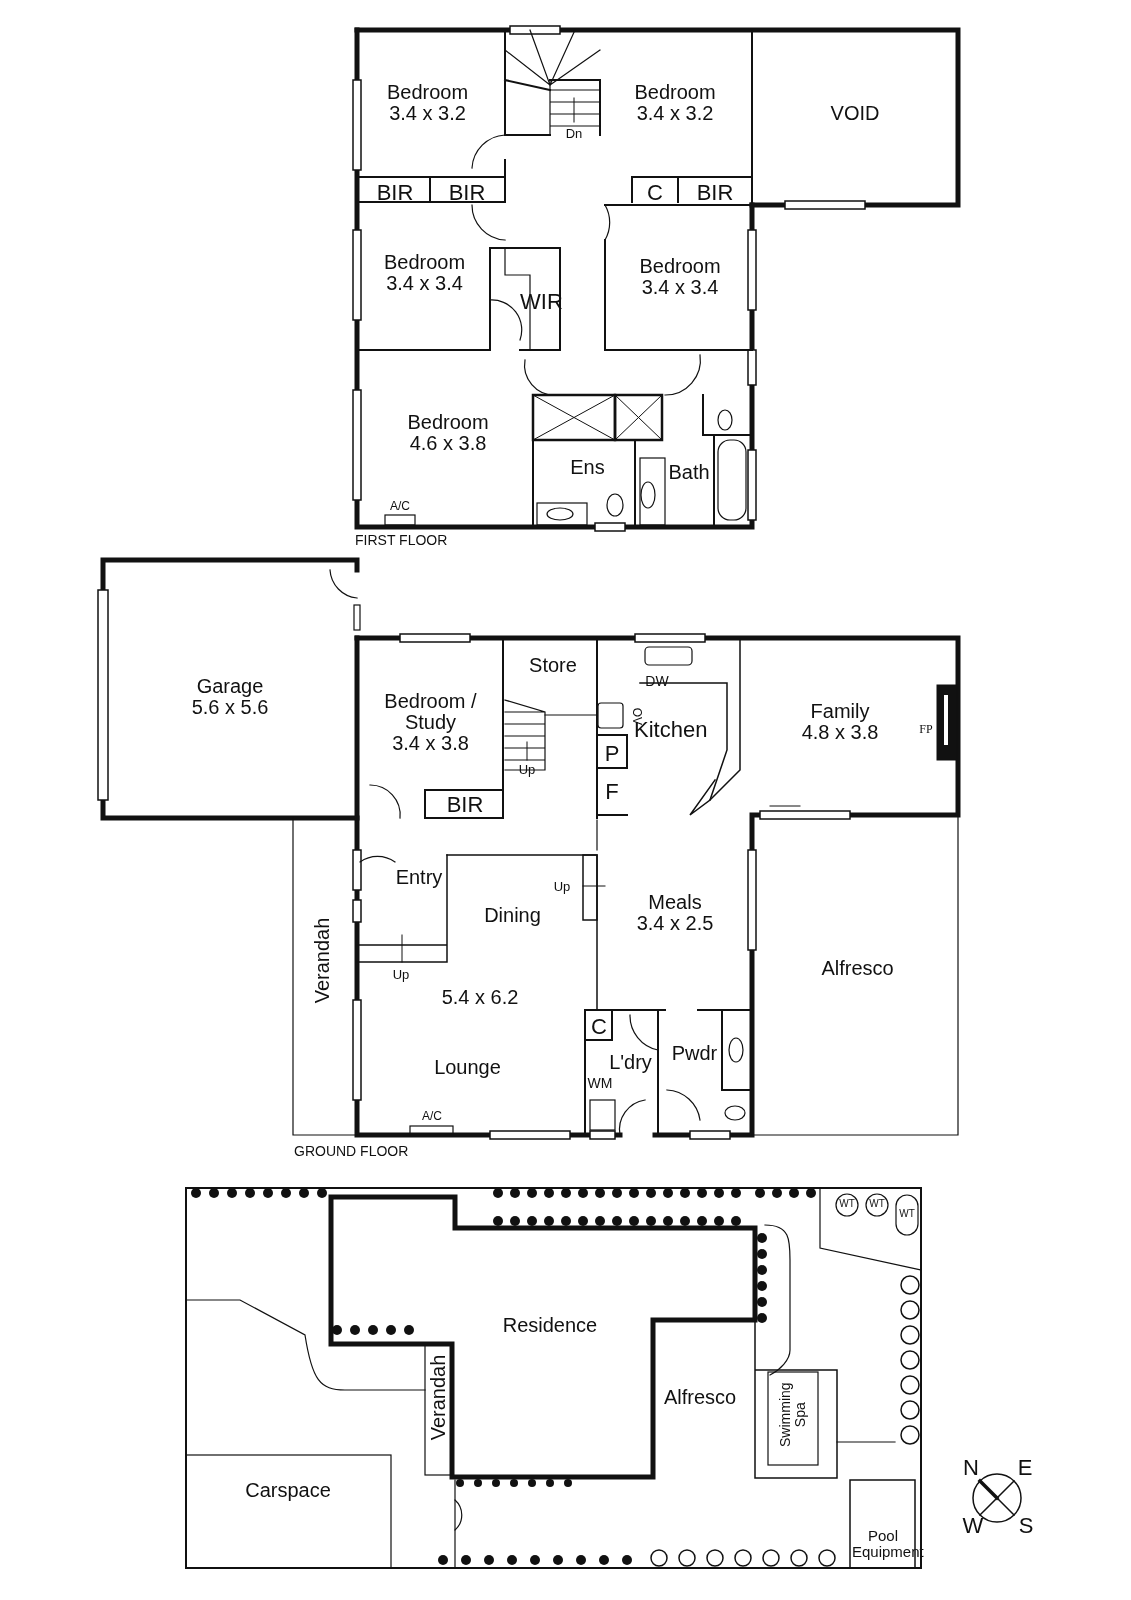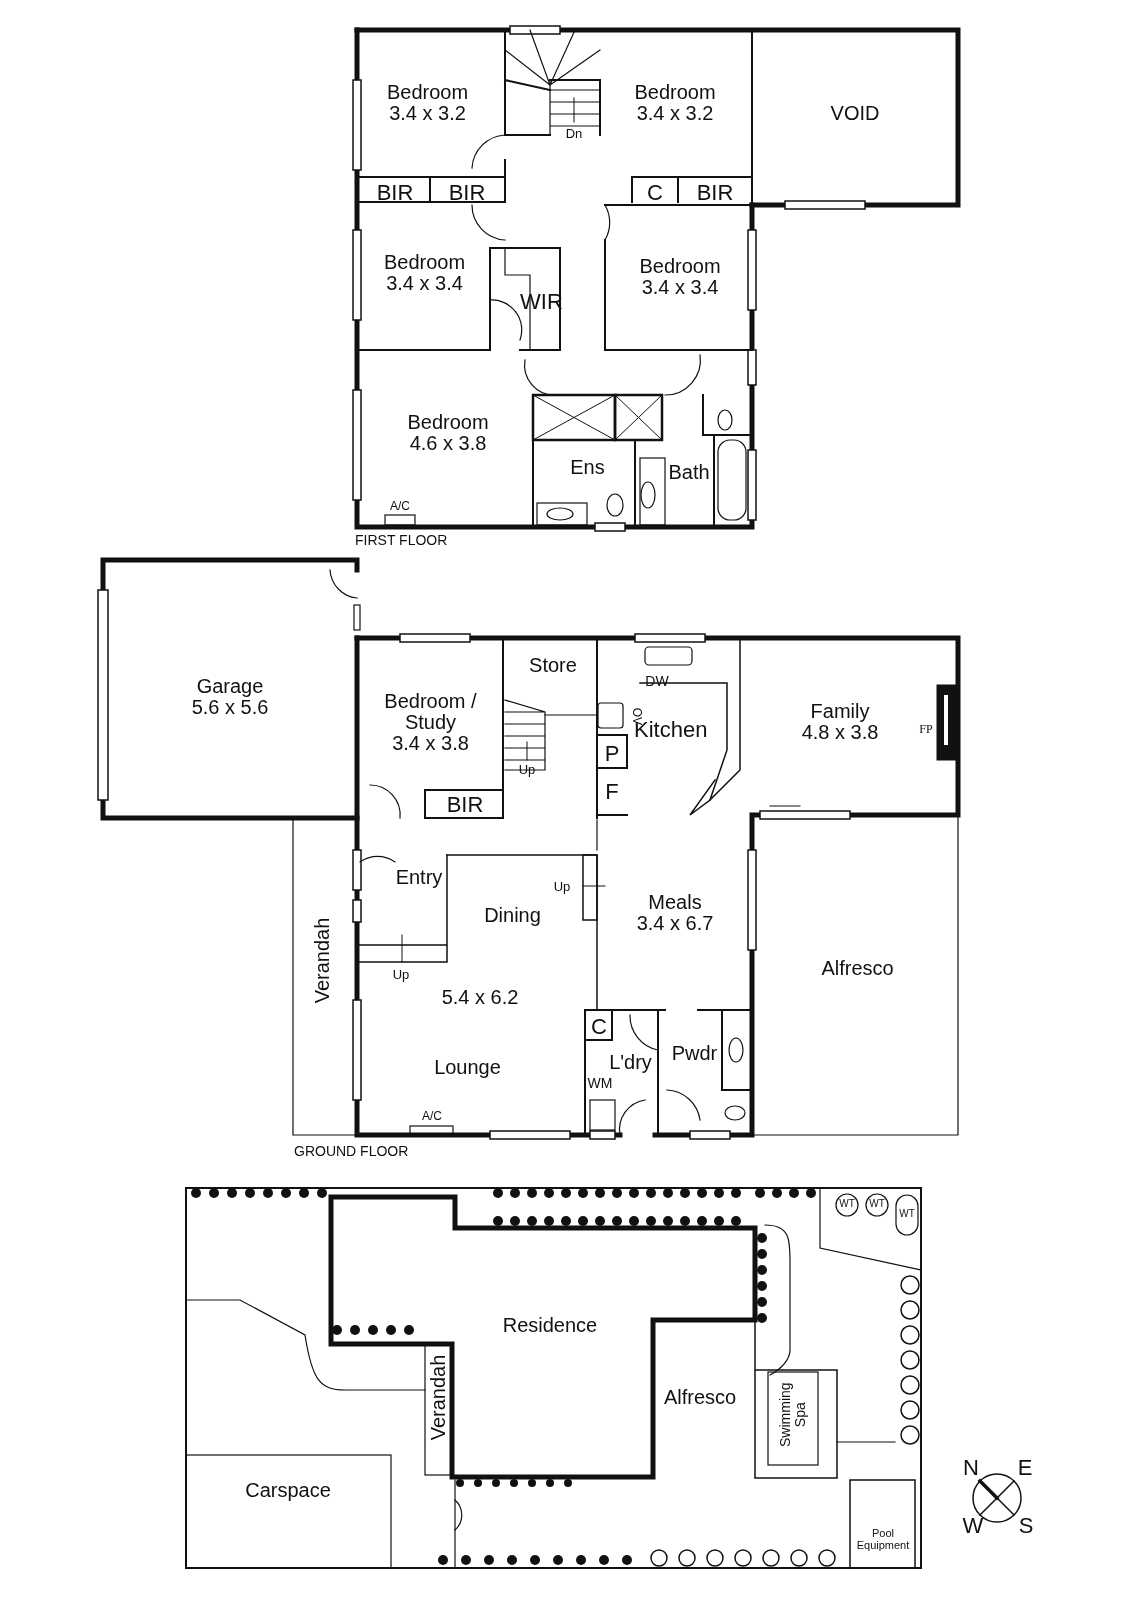--- a/index.html
+++ b/index.html
@@ -4,21 +4,21 @@
 <style>
   html, body { margin:0; padding:0; background:#ffffff; }
   body { width:1131px; height:1600px; position:relative; overflow:hidden;
          font-family:"Liberation Sans", sans-serif; color:#111; }
   svg.plan { position:absolute; left:0; top:0; }
   .lbl { position:absolute; text-align:center; line-height:1.05; white-space:nowrap;
          font-family:"Liberation Sans", sans-serif; color:#111; }
   .lbl.lg { font-size:20px; }
   .lbl.md { font-size:22px; }
   .lbl.sm { font-size:14px; }
-  .lbl.xs { font-size:11px; }
+  .lbl.xs { font-size:15px; }
   .lbl.floor { font-size:14px; text-align:left; }
   .vert { transform:rotate(-90deg); transform-origin:center center; }
 </style>
 </head>
 <body>
 
 <svg class="plan" width="1131" height="1600" viewBox="0 0 1131 1600">
   <g fill="none" stroke="#111" stroke-linecap="square">
 
     <g>
@@ -345,21 +345,21 @@
   <div class="lbl lg" style="left:390px;top:867px;width:58px;">Entry</div>
   <div class="lbl lg" style="left:475px;top:905px;width:75px;">Dining</div>
   <div class="lbl xs" style="left:550px;top:880px;width:24px;font-size:13px;">Up</div>
   <div class="lbl xs" style="left:389px;top:968px;width:24px;font-size:13px;">Up</div>
   <div class="lbl lg" style="left:430px;top:987px;width:100px;">5.4 x 6.2</div>
   <div class="lbl lg" style="left:425px;top:1057px;width:85px;">Lounge</div>
   <div class="lbl xs" style="left:415px;top:1110px;width:34px;font-size:12px;">A/C</div>
 
   <div class="lbl lg" style="left:615px;top:892px;width:120px;">
     <div>Meals</div>
-    <div>3.4 x 6.7</div>
+    <div>3.4 x 2.5</div>
   </div>
   <div class="lbl lg vert" style="left:277px;top:950px;width:90px;">Verandah</div>
   <div class="lbl lg" style="left:805px;top:958px;width:105px;">Alfresco</div>
 
   <div class="lbl md" style="left:588px;top:1015px;width:22px;">C</div>
   <div class="lbl lg" style="left:603px;top:1052px;width:55px;">L'dry</div>
   <div class="lbl lg" style="left:667px;top:1043px;width:55px;">Pwdr</div>
   <div class="lbl sm" style="left:585px;top:1076px;width:30px;">WM</div>
   <div class="lbl floor" style="left:294px;top:1144px;">GROUND FLOOR</div>
 </div>

